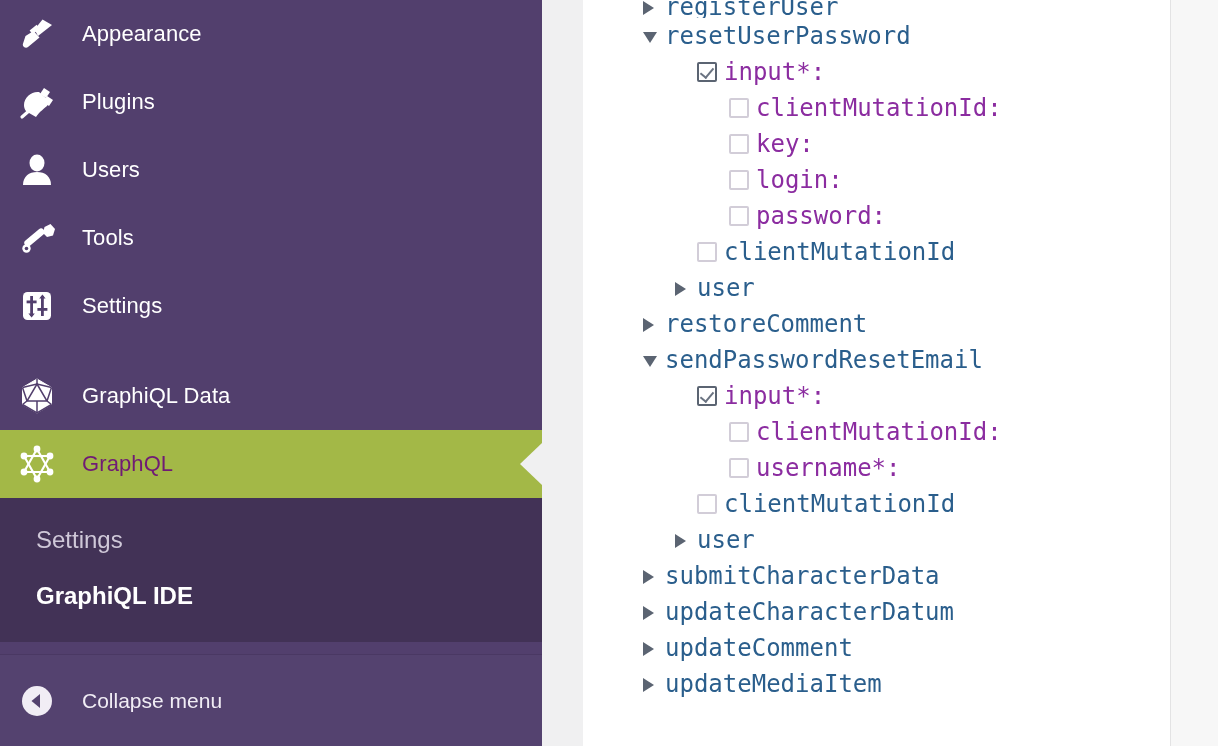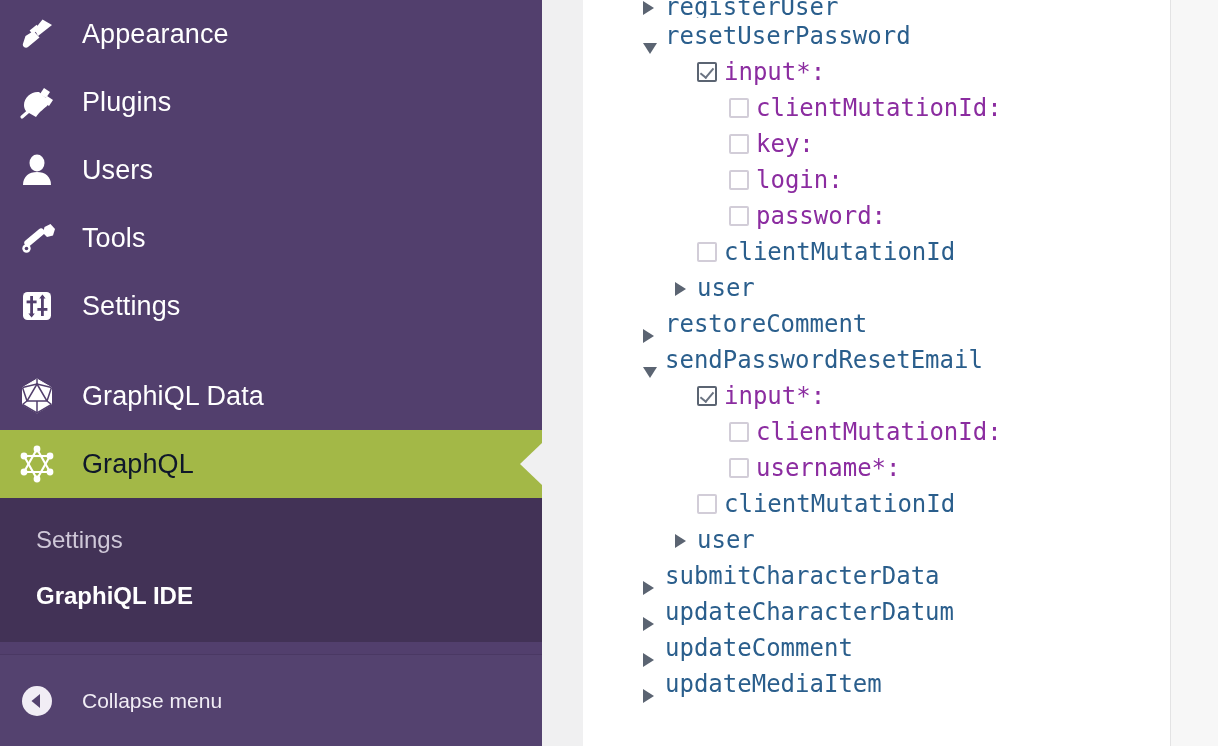--- a/index.html
+++ b/index.html
@@ -25,28 +25,28 @@
     padding-left: 14px;
     color: #ffffff;
   }
   .menu-item .mi-icon {
     width: 46px; height: 46px;
     display: flex; align-items: center; justify-content: center;
     flex: 0 0 46px;
   }
   .menu-item .mi-icon svg { display:block; }
   .menu-item .mi-label {
-    font-size: 27px;
+    font-size: 22px;
     letter-spacing: 0.1px;
     margin-left: 22px;
     color: #ffffff;
     white-space: nowrap;
   }
   .menu-item.active { background: #a3b847; }
-  .menu-item.active .mi-label { color: #0f172a; }
+  .menu-item.active .mi-label { color: #701a75; }
   
   .notch {
     position: absolute; right: 0; top: 50%;
     transform: translateY(-50%);
     width: 26px; height: 42px;
     overflow: hidden;
   }
   .notch svg { display:block; }
 
   .menu-gap { height: 22px; }
@@ -108,21 +108,21 @@
     font-family: "DejaVu Sans Mono", monospace;
   }
   .row {
     display: flex; align-items: center;
     height: 36px;
     font-size: 24px;
     white-space: nowrap;
     line-height: 36px;
   }
   
-  .ind0 { padding-left: 18px; align-items: flex-end; }
+  .ind0 { padding-left: 18px; }
   .ind1 { padding-left: 50px; }
   .ind2 { padding-left: 82px; }
 
   .tri {
     flex: 0 0 auto;
     width: 12px; height: 14px;
     margin-right: 10px;
     position: relative;
   }
   .tri::before {

